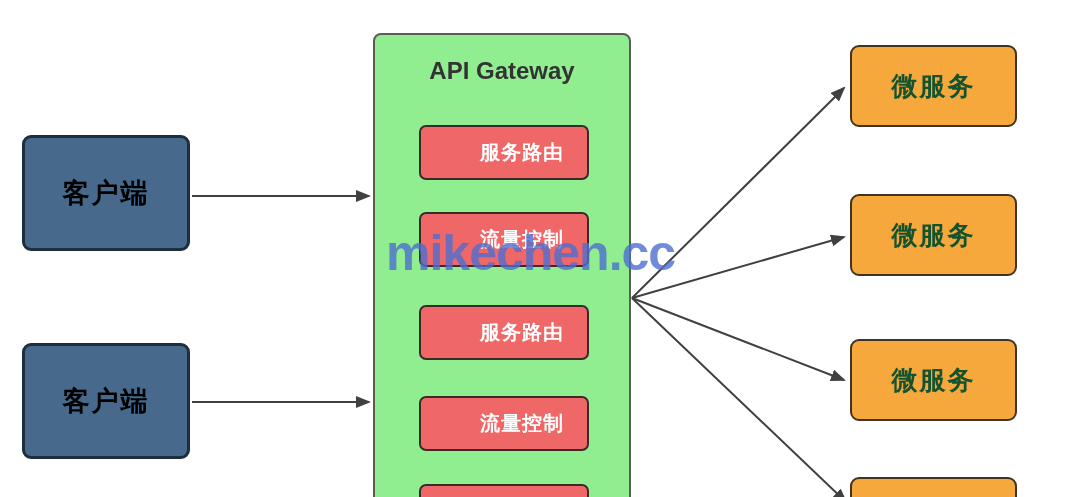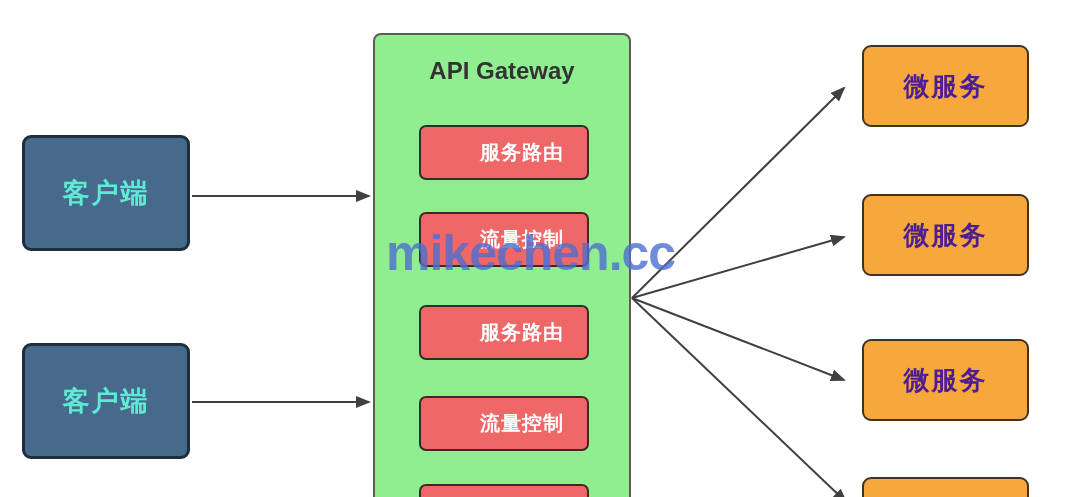--- a/index.html
+++ b/index.html
@@ -14,21 +14,21 @@
     position:absolute;
     box-sizing:border-box;
     display:flex;align-items:center;justify-content:center;
     text-align:center;
   }
   .client{
     left:22px;width:168px;height:116px;
     background:var(--client-fill,#46698c);
     border:3px solid var(--client-border,#1d2e3f);
     border-radius:9px;
-    color:#5eead4;font-size:27px;font-weight:bold;letter-spacing:2px;
+    color:#000000;font-size:27px;font-weight:bold;letter-spacing:2px;
     z-index:1;
   }
   .client-1{top:135px;}
   .client-2{top:343px;}
   .gateway{
     position:absolute;
     left:373px;top:33px;width:258px;height:500px;
     box-sizing:border-box;
     background:var(--gateway-fill,#90ee90);
     border:2px solid var(--gateway-border,#5c5c52);
@@ -54,23 +54,22 @@
   .feature-1{top:90px;}
   .feature-2{top:177px;}
   .feature-3{top:270px;}
   .feature-4{top:361px;}
   .feature-5{top:449px;}
   .service{
     left:850px;width:167px;height:82px;
     background:var(--service-fill,#f7a83c);
     border:2px solid var(--service-border,#3f3322);
     border-radius:9px;
-    color:#4c1d95;font-size:26px;font-weight:bold;letter-spacing:2px;
+    color:#14532d;font-size:26px;font-weight:bold;letter-spacing:2px;
     z-index:1;
-    margin-left:12px;
   }
   .service-1{top:45px;}
   .service-2{top:194px;}
   .service-3{top:339px;}
   .service-4{top:477px;}
   #edges-layer{
     position:absolute;left:0;top:0;width:1077px;height:497px;
     z-index:2;pointer-events:none;
   }
   .watermark{

